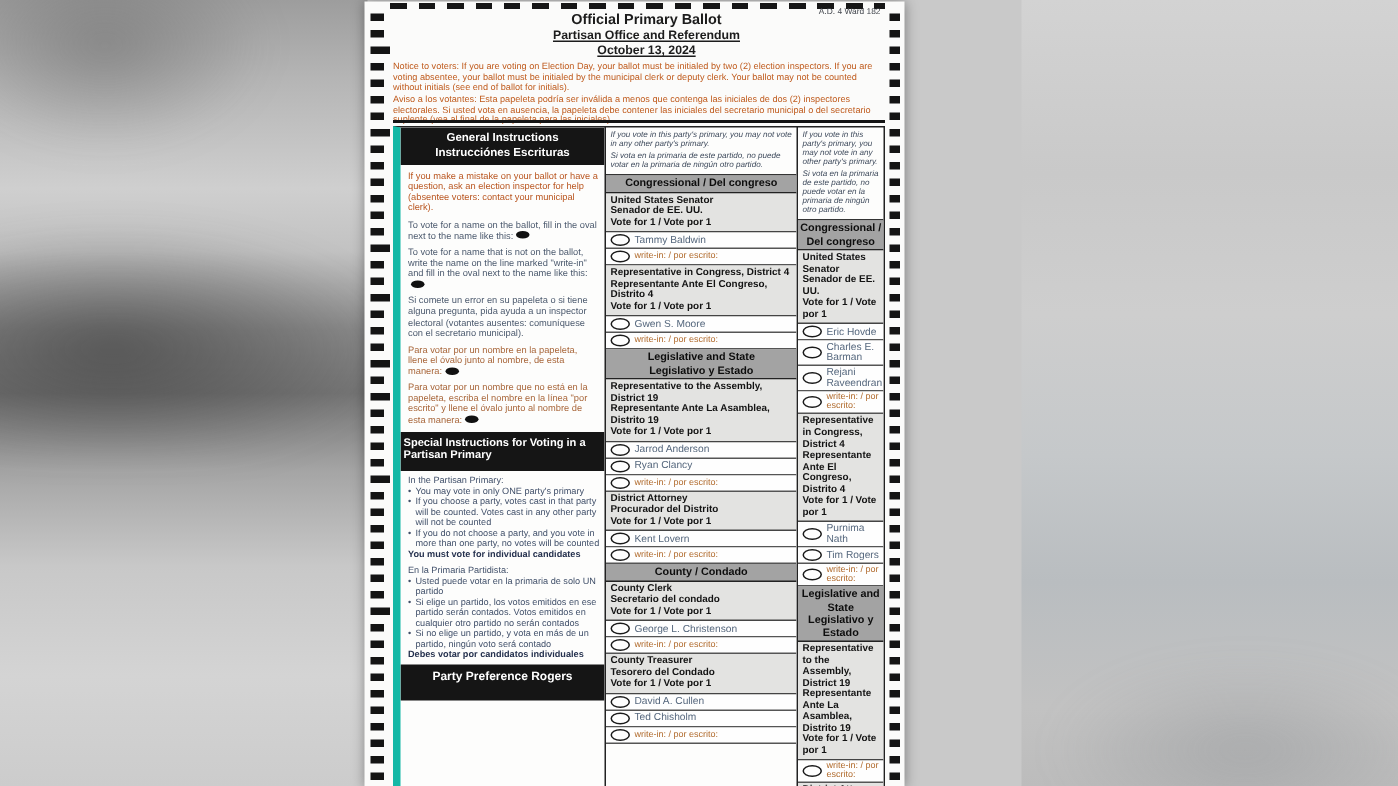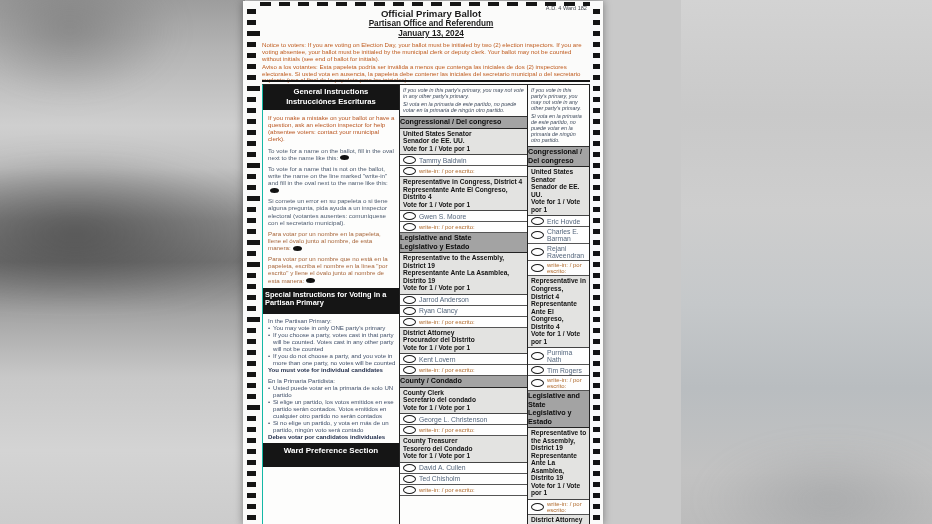--- a/index.html
+++ b/index.html
@@ -40,21 +40,21 @@
   .head-block .t1{font-weight:bold;font-size:9.6px;line-height:1.15;}
   .head-block .t2,.head-block .t3{font-weight:bold;font-size:8.2px;line-height:1.2;text-decoration:underline;}
 
   .notice{position:absolute;top:41px;left:19px;right:14px;}
   .notice p{margin:0 0 1px;font-size:6.1px;line-height:1.13;color:#bf5a1c;}
 
   .divider{position:absolute;top:79px;left:19px;right:13px;height:2px;background:#141414;}
 
   .cols{position:absolute;top:83px;left:19px;right:13px;bottom:0;display:flex;overflow:hidden;}
   .col{border:1px solid #222;border-left:none;background:#fdfdfc;overflow:hidden;}
-  .col:first-child{border-left:1px solid #14b8a6;}
+  .col:first-child{border-left:5px solid #14b8a6;}
   .col-gi{flex:0 0 136px;}
   .col-dem{flex:0 0 127px;}
   .col-rep{flex:1;}
 
   .col-header{background:#151515;color:#fff;text-align:center;font-weight:bold;
     font-size:7.7px;line-height:1.3;padding:2px 0 3px;}
 
   
   .gi-body{padding:1px 3px 0 4px;}
   .gi-p{margin:3px 1px 4px;font-size:6.2px;line-height:1.15;}
@@ -68,21 +68,21 @@
   .sp-intro{margin:1px 0 0;}
   .sp-bullet{display:flex;margin:0;}
   .sp-bullet .dot{flex:0 0 5px;}
   .sp-em{font-weight:bold;color:#25314e;margin:0;}
   .bottom-bar{background:#151515;color:#fff;font-weight:bold;font-size:8px;
     text-align:center;padding:3px 0 12px;margin-top:2px;}
 
   
   .party-note{border-bottom:1px solid #333;padding:2px 3px 1px;}
   .party-note p{margin:0 0 2px;font-style:italic;font-size:5.4px;line-height:1.12;color:#3e4a5c;}
-  .section-header{background:#a3a3a3;color:#0d0d0d;text-align:left;font-weight:bold;
+  .section-header{background:#a3a3a3;color:#0d0d0d;text-align:center;font-weight:bold;
     font-size:7.2px;line-height:1.18;padding:1px 0;border-bottom:1px solid #222;}
   .contest-title{background:#e3e3e1;padding:1px 2px 2px 3px;border-bottom:1px solid #444;}
   .contest-title .t{font-weight:bold;font-size:6.6px;line-height:1.14;color:#131313;}
   .row{display:flex;align-items:center;gap:3px;padding:1px 2px 1px 3px;
     border-bottom:1px solid #555;min-height:8px;background:#fefefe;}
   .oval{width:11px;height:6px;border:1px solid #1a1a1a;border-radius:50%;flex:0 0 auto;}
   .cand-name{font-size:6.8px;color:#55677d;}
   .wi-label{font-size:6px;color:#b06a2c;}
 </style>
 </head>
@@ -195,21 +195,21 @@
         <span class="mark"></span>
         <span class="mark"></span>
       </div>
 
     <div class="ward">A.D. 4 Ward 182</div>
 
     <div class="head">
       <div class="head-block">
         <div class="t1">Official Primary Ballot</div>
         <div class="t2">Partisan Office and Referendum</div>
-        <div class="t3">January 13, 2024</div>
+        <div class="t3">October 13, 2024</div>
       </div>
     </div>
 
     <div class="notice">
       <p>Notice to voters: If you are voting on Election Day, your ballot must be initialed by two (2) election inspectors.  If you are voting absentee, your ballot must be initialed by the municipal clerk or deputy clerk.  Your ballot may not be counted without initials (see end of ballot for initials).</p>
       <p>Aviso a los votantes:  Esta papeleta podría ser inválida a menos que contenga las iniciales de dos (2) inspectores electorales.  Si usted vota en ausencia, la papeleta debe contener las iniciales del secretario municipal o del secretario suplente (vea al final de la papeleta para las iniciales).</p>
     </div>
 
     <div class="divider"></div>
 
@@ -255,21 +255,21 @@
             <p class="sp-bullet">
               <span class="dot">•</span>
               <span>Si elige un partido, los votos emitidos en ese partido serán contados. Votos emitidos en cualquier otro partido no serán contados</span>
             </p>
             <p class="sp-bullet">
               <span class="dot">•</span>
               <span>Si no elige un partido, y vota en más de un partido, ningún voto será contado</span>
             </p>
             <p class="sp-em">Debes votar por candidatos individuales</p>
           </div>
-        <div class="bottom-bar">Ward Preference Section</div>
+        <div class="bottom-bar">Party Preference Rogers</div>
       </div>
       <div class="col col-dem" id="col-democratic">
           <div class="party-note">
             <p>If you vote in this party's primary, you may not vote in any other party's primary.</p>
             <p>Si vota en la primaria de este partido, no puede votar en la primaria de ningún otro partido.</p>
           </div>
           <div class="section-header">
             <div>Congressional / Del congreso</div>
           </div>
           <div class="contest-title">

